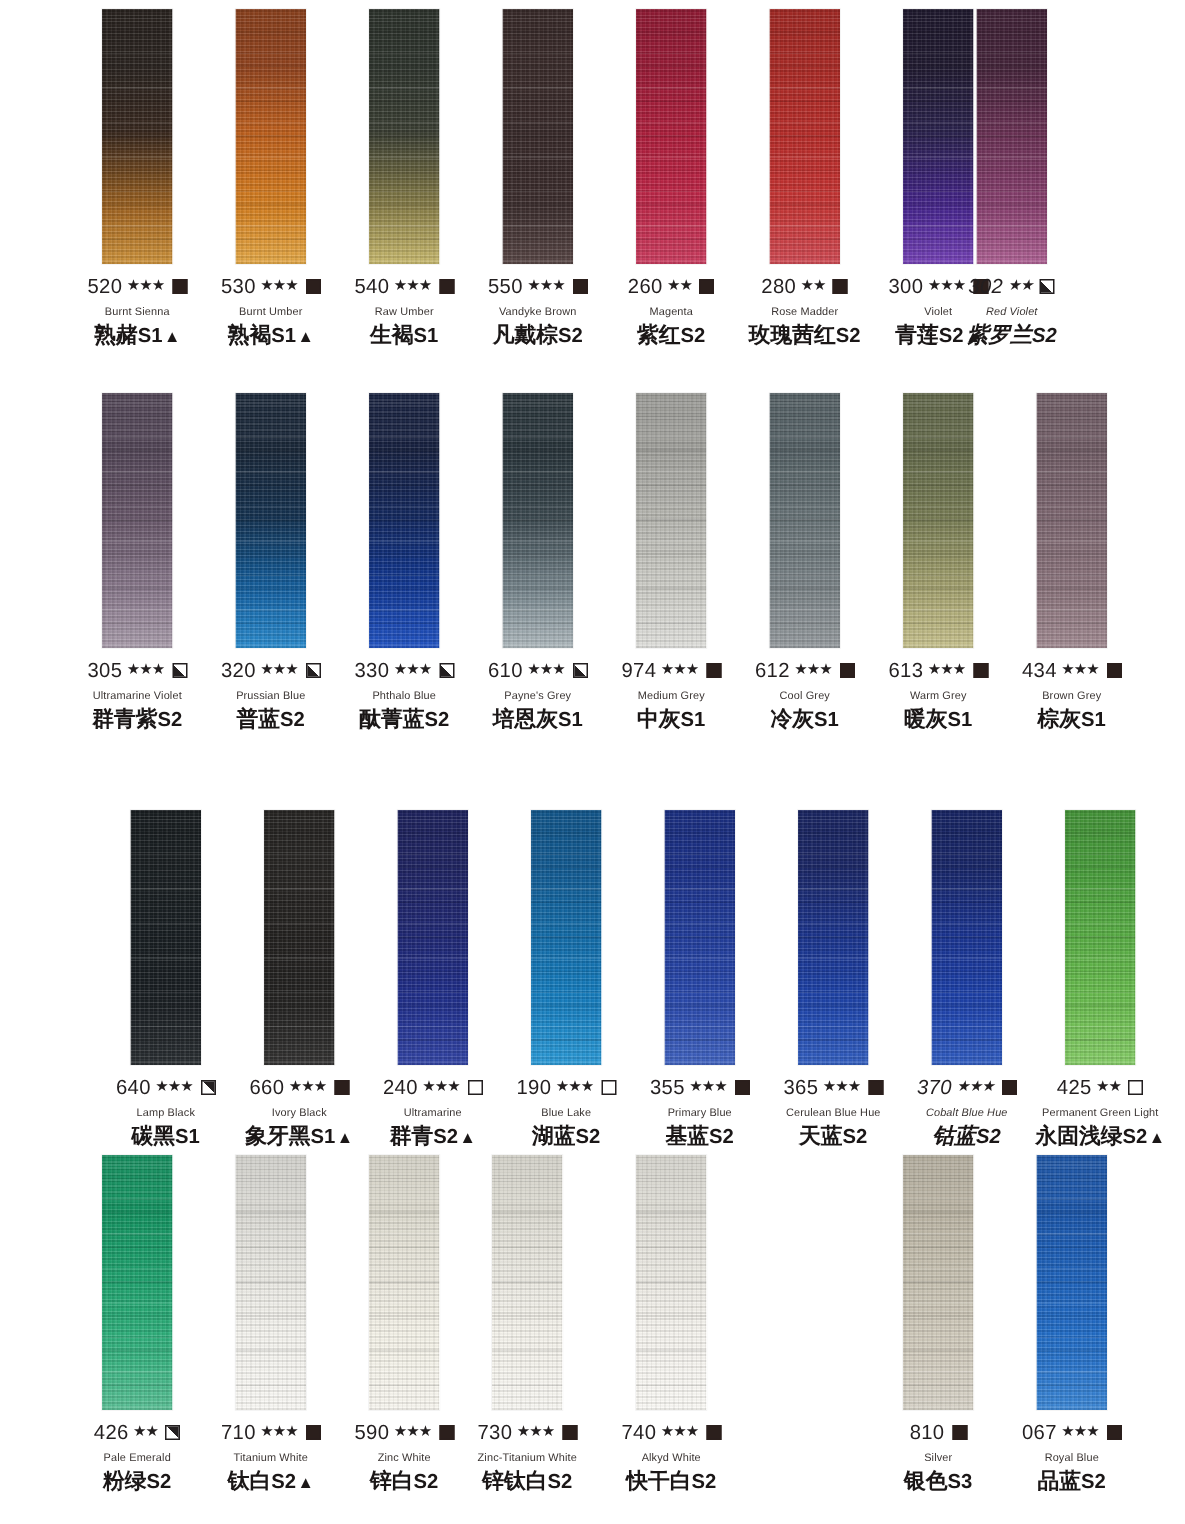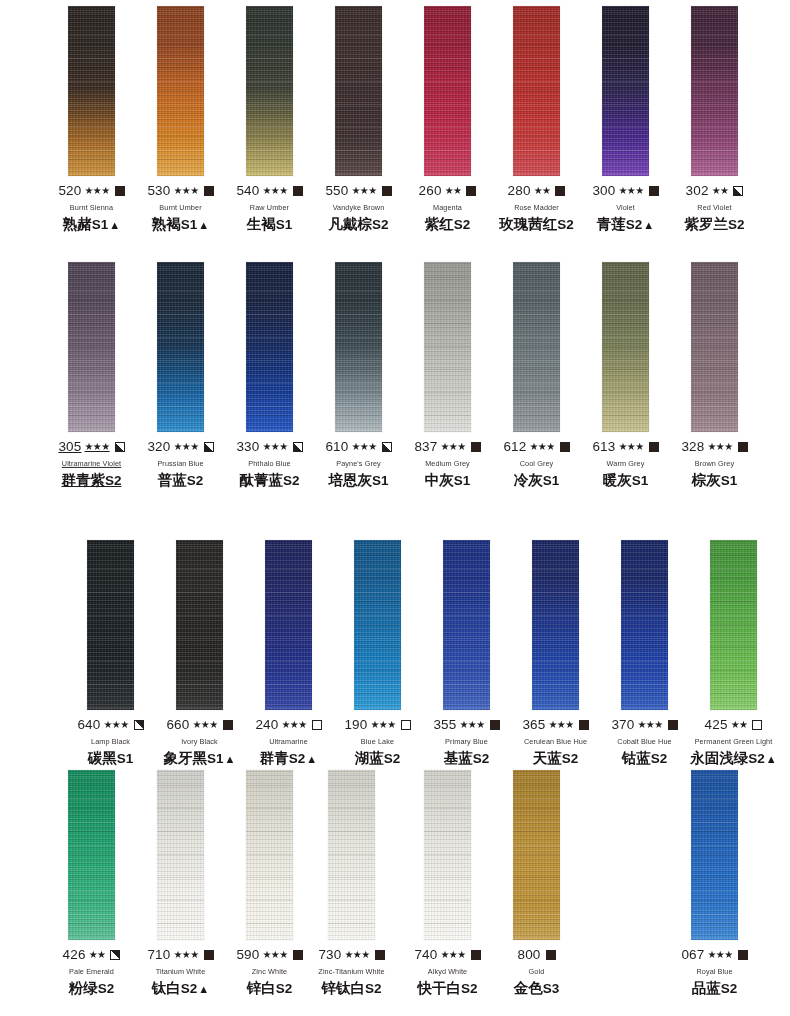--- a/index.html
+++ b/index.html
@@ -334,21 +334,21 @@
         <div class="meta">
           <div class="code-line">
             <span class="code">300</span>
             <span class="stars">★★★</span>
             <span class="perm full"></span>
           </div>
           <div class="name-en">Violet</div>
           <div class="name-cn"><span>青莲</span><span class="series">S2</span><span class="tri">▲</span></div>
         </div>
       </div>
-      <div class="cell" style="left: 670px;">
+      <div class="cell" style="left: 630px; font-style: italic;">
         <div class="swatch-wrap">
           <div class="swatch">
             <div class="base" style="background: linear-gradient(rgb(75, 40, 64) 0%, rgb(75, 40, 64) 22%, rgb(109, 51, 87) 48%, rgb(138, 64, 112) 80%, rgb(168, 85, 139) 100%);"></div>
             <div class="weave-h"></div>
             <div class="weave-v"></div>
             <div class="streaks"></div>
             <div class="shade" style="background: linear-gradient(rgba(0, 0, 0, 0.13) 0%, rgba(0, 0, 0, 0.05) 35%, rgba(255, 255, 255, 0) 70%, rgba(255, 255, 255, 0.07) 100%);"></div>
           </div>
         </div>
         <div class="meta">
@@ -356,21 +356,21 @@
             <span class="code">302</span>
             <span class="stars">★★</span>
             <span class="perm half"></span>
           </div>
           <div class="name-en">Red Violet</div>
           <div class="name-cn"><span>紫罗兰</span><span class="series">S2</span></div>
         </div>
       </div>
     </div>
     <div class="row" style="position: absolute; left: 0px; top: 262px;">
-      <div class="cell" style="left: 47px; text-decoration: underline;">
+      <div class="cell" style="left: 47px;">
         <div class="swatch-wrap">
           <div class="swatch">
             <div class="base" style="background: linear-gradient(rgb(91, 77, 96) 0%, rgb(91, 77, 96) 22%, rgb(107, 90, 109) 48%, rgb(139, 123, 142) 80%, rgb(163, 149, 165) 100%);"></div>
             <div class="weave-h"></div>
             <div class="weave-v"></div>
             <div class="streaks"></div>
             <div class="shade" style="background: linear-gradient(rgba(0, 0, 0, 0.13) 0%, rgba(0, 0, 0, 0.05) 35%, rgba(255, 255, 255, 0) 70%, rgba(255, 255, 255, 0.07) 100%);"></div>
           </div>
         </div>
         <div class="meta">
@@ -448,21 +448,21 @@
           <div class="swatch">
             <div class="base" style="background: linear-gradient(rgb(176, 176, 171) 0%, rgb(176, 176, 171) 22%, rgb(189, 189, 183) 48%, rgb(207, 207, 201) 80%, rgb(222, 222, 218) 100%);"></div>
             <div class="weave-h"></div>
             <div class="weave-v"></div>
             <div class="streaks"></div>
             <div class="shade" style="background: linear-gradient(rgba(0, 0, 0, 0.13) 0%, rgba(0, 0, 0, 0.05) 35%, rgba(255, 255, 255, 0) 70%, rgba(255, 255, 255, 0.07) 100%);"></div>
           </div>
         </div>
         <div class="meta">
           <div class="code-line">
-            <span class="code">837</span>
+            <span class="code">974</span>
             <span class="stars">★★★</span>
             <span class="perm full"></span>
           </div>
           <div class="name-en">Medium Grey</div>
           <div class="name-cn"><span>中灰</span><span class="series">S1</span></div>
         </div>
       </div>
       <div class="cell" style="left: 492px;">
         <div class="swatch-wrap">
           <div class="swatch">
@@ -508,21 +508,21 @@
           <div class="swatch">
             <div class="base" style="background: linear-gradient(rgb(124, 102, 112) 0%, rgb(124, 102, 112) 22%, rgb(131, 108, 118) 48%, rgb(139, 116, 124) 80%, rgb(154, 129, 137) 100%);"></div>
             <div class="weave-h"></div>
             <div class="weave-v"></div>
             <div class="streaks"></div>
             <div class="shade" style="background: linear-gradient(rgba(0, 0, 0, 0.13) 0%, rgba(0, 0, 0, 0.05) 35%, rgba(255, 255, 255, 0) 70%, rgba(255, 255, 255, 0.07) 100%);"></div>
           </div>
         </div>
         <div class="meta">
           <div class="code-line">
-            <span class="code">328</span>
+            <span class="code">434</span>
             <span class="stars">★★★</span>
             <span class="perm full"></span>
           </div>
           <div class="name-en">Brown Grey</div>
           <div class="name-cn"><span>棕灰</span><span class="series">S1</span></div>
         </div>
       </div>
     </div>
     <div class="row" style="position: absolute; left: 0px; top: 540px; margin-left: 19px;">
       <div class="cell" style="left: 47px;">
@@ -638,21 +638,21 @@
         <div class="meta">
           <div class="code-line">
             <span class="code">365</span>
             <span class="stars">★★★</span>
             <span class="perm full"></span>
           </div>
           <div class="name-en">Cerulean Blue Hue</div>
           <div class="name-cn"><span>天蓝</span><span class="series">S2</span></div>
         </div>
       </div>
-      <div class="cell" style="left: 581px;">
+      <div class="cell" style="left: 581px; font-style: italic;">
         <div class="swatch-wrap">
           <div class="swatch">
             <div class="base" style="background: linear-gradient(rgb(27, 42, 114) 0%, rgb(27, 42, 114) 22%, rgb(28, 54, 149) 48%, rgb(28, 66, 173) 80%, rgb(33, 80, 188) 100%);"></div>
             <div class="weave-h"></div>
             <div class="weave-v"></div>
             <div class="streaks"></div>
             <div class="shade" style="background: linear-gradient(rgba(0, 0, 0, 0.13) 0%, rgba(0, 0, 0, 0.05) 35%, rgba(255, 255, 255, 0) 70%, rgba(255, 255, 255, 0.07) 100%);"></div>
           </div>
         </div>
         <div class="meta">
@@ -780,37 +780,37 @@
         <div class="meta">
           <div class="code-line">
             <span class="code">740</span>
             <span class="stars">★★★</span>
             <span class="perm full"></span>
           </div>
           <div class="name-en">Alkyd White</div>
           <div class="name-cn"><span>快干白</span><span class="series">S2</span></div>
         </div>
       </div>
-      <div class="cell" style="left: 492px;">
-        <div class="swatch-wrap">
-          <div class="swatch">
-            <div class="base" style="background: linear-gradient(rgb(192, 147, 52) 0%, rgb(192, 147, 52) 22%, rgb(195, 151, 58) 48%, rgb(187, 143, 51) 80%, rgb(194, 154, 63) 100%);"></div>
-            <div class="weave-h"></div>
-            <div class="weave-v"></div>
-            <div class="streaks"></div>
-            <div class="shade" style="background: linear-gradient(rgba(0, 0, 0, 0.13) 0%, rgba(0, 0, 0, 0.05) 35%, rgba(255, 255, 255, 0) 70%, rgba(255, 255, 255, 0.07) 100%);"></div>
-          </div>
-        </div>
-        <div class="meta">
-          <div class="code-line">
-            <span class="code">800</span>
-            <span class="perm full"></span>
-          </div>
-          <div class="name-en">Gold</div>
-          <div class="name-cn"><span>金色</span><span class="series">S3</span></div>
+      <div class="cell" style="left: 581px;">
+        <div class="swatch-wrap">
+          <div class="swatch">
+            <div class="base" style="background: linear-gradient(rgb(205, 198, 180) 0%, rgb(205, 198, 180) 22%, rgb(207, 201, 185) 48%, rgb(210, 204, 190) 80%, rgb(214, 209, 197) 100%);"></div>
+            <div class="weave-h"></div>
+            <div class="weave-v"></div>
+            <div class="streaks"></div>
+            <div class="shade" style="background: linear-gradient(rgba(0, 0, 0, 0.13) 0%, rgba(0, 0, 0, 0.05) 35%, rgba(255, 255, 255, 0) 70%, rgba(255, 255, 255, 0.07) 100%);"></div>
+          </div>
+        </div>
+        <div class="meta">
+          <div class="code-line">
+            <span class="code">810</span>
+            <span class="perm full"></span>
+          </div>
+          <div class="name-en">Silver</div>
+          <div class="name-cn"><span>银色</span><span class="series">S3</span></div>
         </div>
       </div>
       <div class="cell" style="left: 670px;">
         <div class="swatch-wrap">
           <div class="swatch">
             <div class="base" style="background: linear-gradient(rgb(31, 95, 186) 0%, rgb(31, 95, 186) 22%, rgb(33, 103, 194) 48%, rgb(36, 112, 201) 80%, rgb(45, 126, 210) 100%);"></div>
             <div class="weave-h"></div>
             <div class="weave-v"></div>
             <div class="streaks"></div>
             <div class="shade" style="background: linear-gradient(rgba(0, 0, 0, 0.13) 0%, rgba(0, 0, 0, 0.05) 35%, rgba(255, 255, 255, 0) 70%, rgba(255, 255, 255, 0.07) 100%);"></div>

